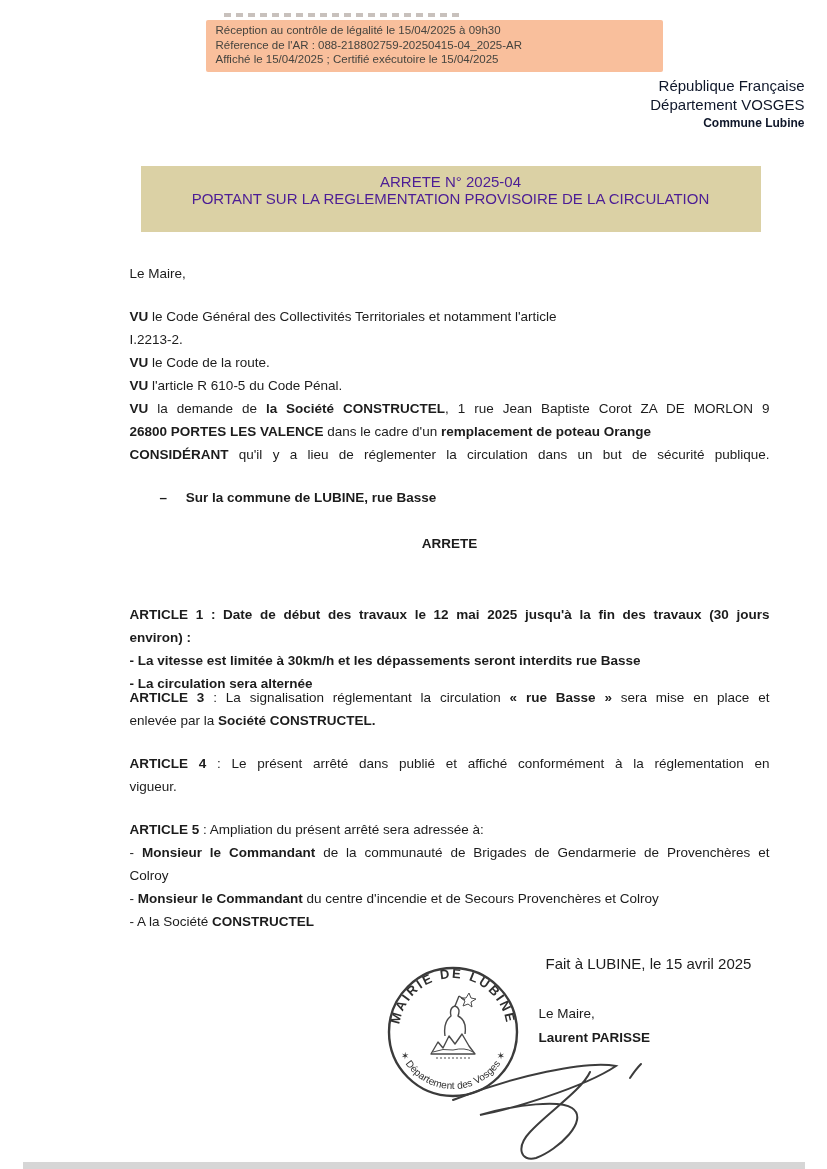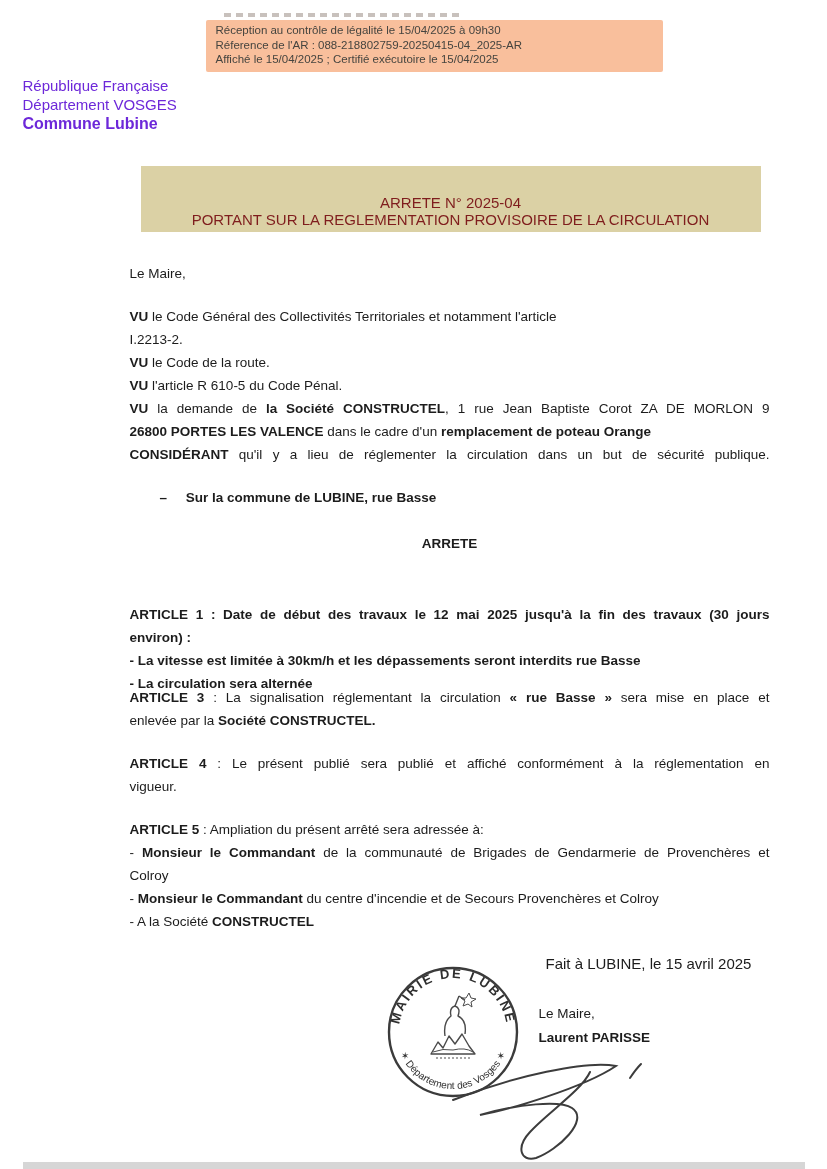--- a/index.html
+++ b/index.html
@@ -15,28 +15,28 @@
     font-size:11.5px;line-height:14.5px;color:#45443f;
     border-radius:2px;
   }
   .stamp-clip{
     position:absolute;left:201px;top:13px;width:235px;height:4px;opacity:.55;
     background:repeating-linear-gradient(90deg,#9b8e86 0 7px,transparent 7px 12px);
   }
   
   .rep-header{
     position:absolute;left:0;top:76px;width:100%;
-    text-align:left;font-size:15px;line-height:19px;color:#6d28d9;
+    text-align:right;font-size:15px;line-height:19px;color:#0f172a;
   }
-  .rep-header .strong{font-weight:bold;font-size:16px;}
+  .rep-header .strong{font-weight:bold;font-size:12px;}
   
   .banner{
     position:absolute;left:118px;top:166px;width:620px;height:66px;
-    box-sizing:border-box;text-align:center;color:#7f1d1d;
-    font-size:15px;padding-top:28px;
+    box-sizing:border-box;text-align:center;color:#4c1d95;
+    font-size:15px;padding-top:7px;
   }
   .banner .b-line2{}
   
   .doc{position:absolute;left:107px;top:0;width:640px;
        font-family:"Liberation Sans",sans-serif;font-size:13.5px;
        line-height:23px;color:#1c1c1c;}
   .para{position:absolute;left:0;width:640px;}
   .p-salutation{top:262px;}
   .p-vu{top:305px;}
   .p-bullet{top:486px;padding-left:30px;box-sizing:border-box;}
@@ -98,21 +98,21 @@
         <div class="jl"><b>ARTICLE 1 : Date de début des travaux le 12 mai 2025 jusqu'à la fin des travaux (30 jours</b></div>
         <div><b>environ) :</b></div>
         <div><b>- La vitesse est limitée à 30km/h et les dépassements seront interdits rue Basse</b></div>
         <div><b>- La circulation sera alternée</b></div>
       </div>
     <div class="para p-article3">
         <div class="jl"><b>ARTICLE 3</b><span> : La signalisation réglementant la circulation </span><b>« rue Basse »</b><span> sera mise en place et</span></div>
         <div><span>enlevée par la </span><b>Société CONSTRUCTEL.</b></div>
       </div>
     <div class="para p-article4">
-        <div class="jl"><b>ARTICLE 4</b><span> : Le présent publié sera publié et affiché conformément à la réglementation en</span></div>
+        <div class="jl"><b>ARTICLE 4</b><span> : Le présent arrêté dans publié et affiché conformément à la réglementation en</span></div>
         <div><span>vigueur.</span></div>
       </div>
     <div class="para p-article5">
         <div><b>ARTICLE 5</b><span> : Ampliation du présent arrêté sera adressée à:</span></div>
         <div class="jl"><span>- </span><b>Monsieur le Commandant</b><span> de la communauté de Brigades de Gendarmerie de Provenchères et</span></div>
         <div><span>Colroy</span></div>
         <div><span>- </span><b>Monsieur le Commandant</b><span> du centre d'incendie et de Secours Provenchères et Colroy</span></div>
         <div><span>- A la Société </span><b>CONSTRUCTEL</b></div>
       </div>
   </div>

